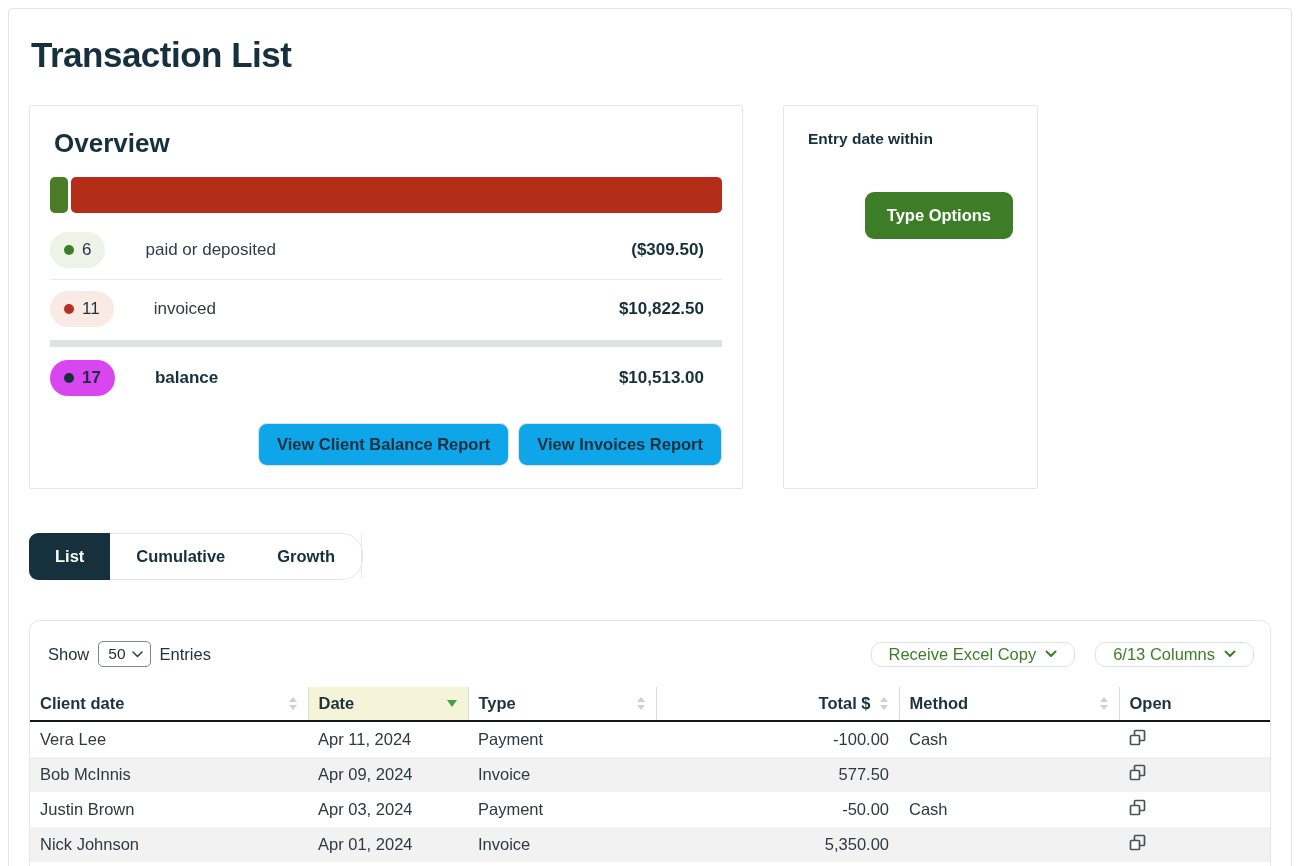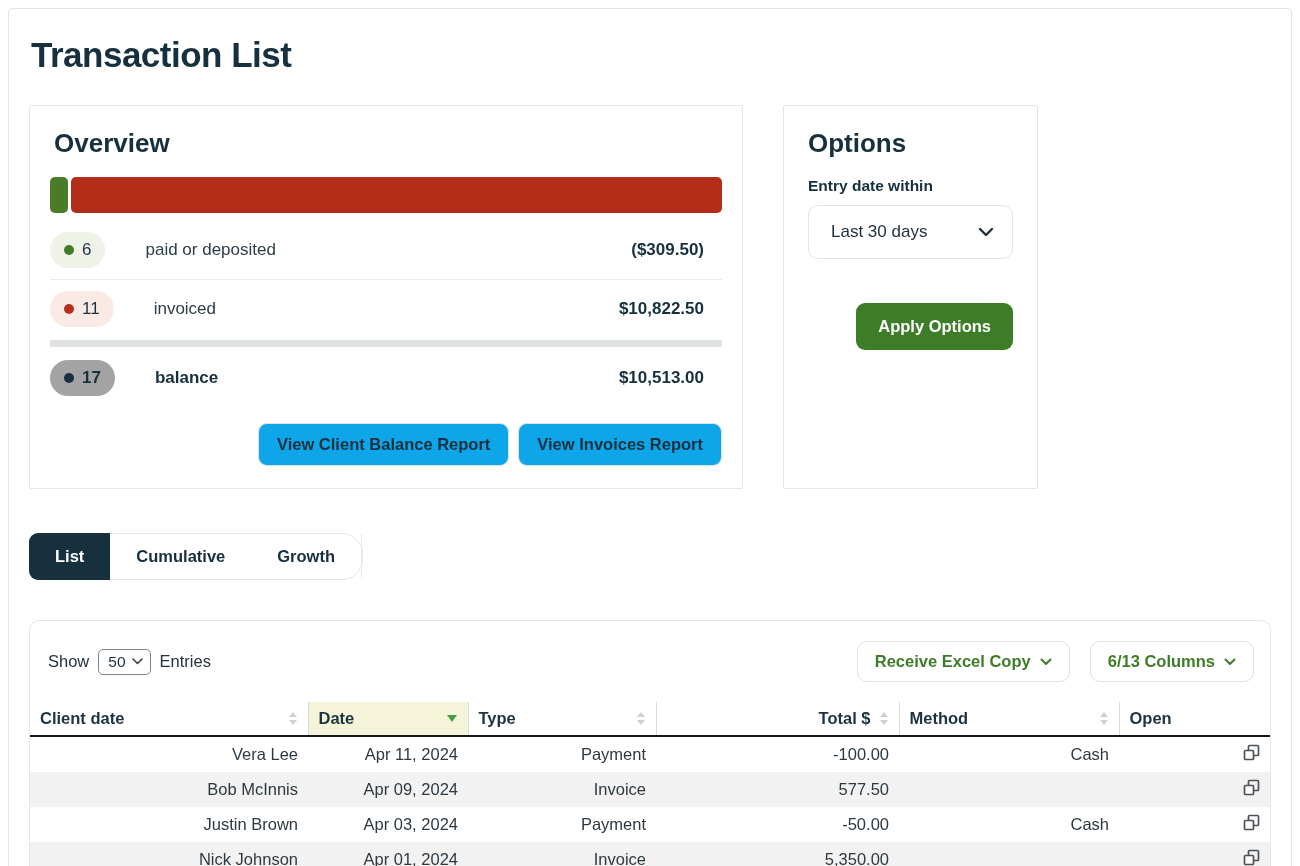--- a/index.html
+++ b/index.html
@@ -35,21 +35,21 @@
   .ov-row { display: flex; align-items: center; padding: 11px 0; min-height: 58px; }
   .ov-row.sep { border-bottom: 1px solid #e9ebec; }
   .thick-sep { height: 7px; background: #dee3e1; border-radius: 1px; margin: 2px 0; }
   .count-badge {
     display: inline-flex; align-items: center; gap: 8px;
     min-width: 50px; height: 36px; border-radius: 18px; padding: 0 14px;
     font-size: 17px; color: #1d333f;
   }
   .badge-green { background: #eef2e7; }
   .badge-red { background: #f9eae6; }
-  .badge-gray { background: #a3a3a3; }
+  .badge-gray { background: #d946ef; }
   .dot { width: 10px; height: 10px; border-radius: 50%; flex: 0 0 auto; }
   .dot-green { background: #3e7d27; }
   .dot-red { background: #b5301f; }
   .dot-navy { background: #16303e; }
   .ov-label { margin-left: 40px; font-size: 17px; color: #2f3d46; }
   .ov-amount { margin-left: auto; padding-right: 18px; font-size: 17px; font-weight: 700; color: #16303e; }
   .bold { font-weight: 700; color: #16303e; }
 
   .ov-buttons { display: flex; justify-content: flex-end; gap: 9px; margin-top: 16px; }
   .btn-outline {
@@ -91,36 +91,36 @@
   .show-entries { display: flex; align-items: center; gap: 9px; font-size: 16.5px; color: #24333c; }
   .mini-select {
     display: inline-flex; align-items: center; gap: 6px;
     border: 1px solid #7f878c; border-radius: 5px; padding: 3px 7px 3px 9px;
     font-size: 15.5px; color: #1d2f3a; cursor: pointer; background: #fff;
   }
   .toolbar-right { margin-left: auto; display: flex; gap: 20px; }
   .btn-green-outline {
     display: inline-flex; align-items: center; gap: 9px;
     background: #fff; border: 1px solid #dfe3e6; border-radius: 10px;
-    padding: 10px 17px; font-family: inherit; font-size: 16.5px; font-weight: 700;
+    padding: 2px 17px; font-family: inherit; font-size: 16.5px; font-weight: 400;
     color: #3e7d28; cursor: pointer;
   }
 
   table.tx { width: 100%; border-collapse: collapse; table-layout: fixed; }
   .tx th {
     padding: 0 10px; height: 34px; text-align: left;
     font-size: 16.5px; font-weight: 700; color: #1c3340;
     border-bottom: 2px solid #14181b; border-right: 1px solid #d8dcdf;
     cursor: pointer;
   }
   .tx th:last-child { border-right: none; cursor: default; }
   .tx th .th-inner { display: flex; align-items: center; justify-content: space-between; gap: 8px; }
   .tx th.right .th-inner { justify-content: flex-end; }
   .tx th.sorted { background: #f6f4d8; }
-  .tx td { padding: 7px 10px; font-size: 16.5px; color: #2e3940; height: 33px; text-align: right; }
+  .tx td { padding: 7px 10px; font-size: 16.5px; color: #2e3940; height: 33px; }
   .tx tbody tr:nth-child(even) { background: #f2f2f2; }
   .tx td.num { text-align: right; }
   .open-btn { background: none; border: none; cursor: pointer; padding: 0; display: inline-flex; }
 </style>
 </head>
 <body>
 
 <div class="frame">
 
   <h1 class="page-title">Transaction List</h1>
@@ -164,30 +164,23 @@
         <span class="ov-amount">$10,513.00</span>
       </div>
 
       <div class="ov-buttons">
         <button class="btn-outline">View Client Balance Report</button>
         <button class="btn-outline">View Invoices Report</button>
       </div>
     </section>
 
     <section class="card options-card">
-      <h2 class="card-heading" style="margin-left:0">Options</h2>
       <div class="field-label">Entry date within</div>
-      <div class="select-box">
-        <span>Last 30 days</span>
-        <svg width="16" height="10" viewBox="0 0 16 10">
-            <path d="M2 2 L8 8 L14 2" fill="none" stroke="#1d2f3a" stroke-width="2.4" stroke-linecap="round" stroke-linejoin="round"></path>
-          </svg>
-      </div>
       <div class="apply-row">
-        <button class="btn-primary">Apply Options</button>
+        <button class="btn-primary">Type Options</button>
       </div>
     </section>
 
   </div>
 
   
   <div class="tabs">
     <button class="tab active">List</button>
     <button class="tab">Cumulative</button>
     <button class="tab mid">Growth</button>

